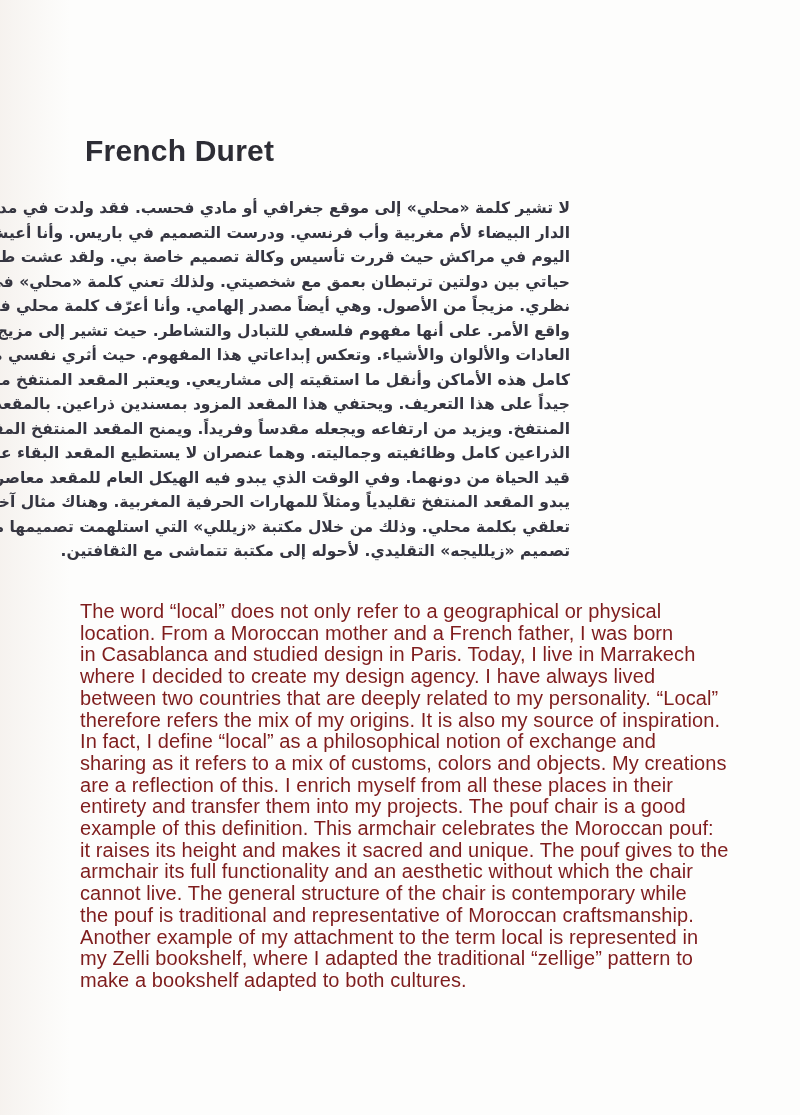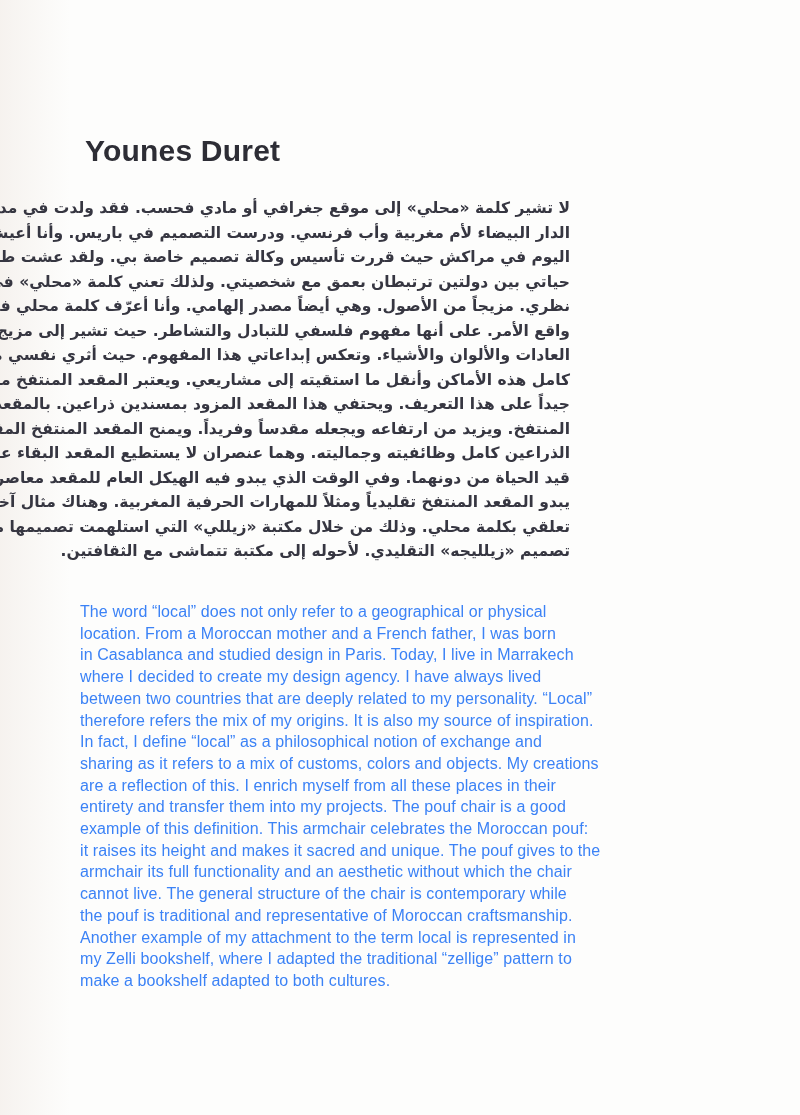--- a/index.html
+++ b/index.html
@@ -47,33 +47,33 @@
     color: #363641;
   }
   .english-paragraph {
     position: absolute;
     left: 80px;
     top: 601px;
     width: 520px;
     text-align: left;
     white-space: pre;
     font-family: "Liberation Sans", sans-serif;
-    font-size: 16px;
+    font-size: 20px;
     line-height: 21.7px;
     font-weight: 400;
     letter-spacing: 0.1px;
-    color: #3b82f6;
+    color: #7f1d1d;
   }
 </style>
 </head>
 <body>
 
 <div class="scan-shade"></div>
 
-<h1 class="page-title">Younes Duret</h1>
+<h1 class="page-title">French Duret</h1>
 
 <div class="arabic-paragraph" dir="rtl" lang="ar">لا تشير كلمة «محلي» إلى موقع جغرافي أو مادي فحسب. فقد ولدت في مدينة
 الدار البيضاء لأم مغربية وأب فرنسي. ودرست التصميم في باريس. وأنا أعيش
 اليوم في مراكش حيث قررت تأسيس وكالة تصميم خاصة بي. ولقد عشت طيلة
 حياتي بين دولتين ترتبطان بعمق مع شخصيتي. ولذلك تعني كلمة «محلي» في
 نظري. مزيجاً من الأصول. وهي أيضاً مصدر إلهامي. وأنا أعرّف كلمة محلي في
 واقع الأمر. على أنها مفهوم فلسفي للتبادل والتشاطر. حيث تشير إلى مزيج من
 العادات والألوان والأشياء. وتعكس إبداعاتي هذا المفهوم. حيث أثري نفسي من خلال
 كامل هذه الأماكن وأنقل ما استقيته إلى مشاريعي. ويعتبر المقعد المنتفخ مثالاً
 جيداً على هذا التعريف. ويحتفي هذا المقعد المزود بمسندين ذراعين. بالمقعد المغربي

